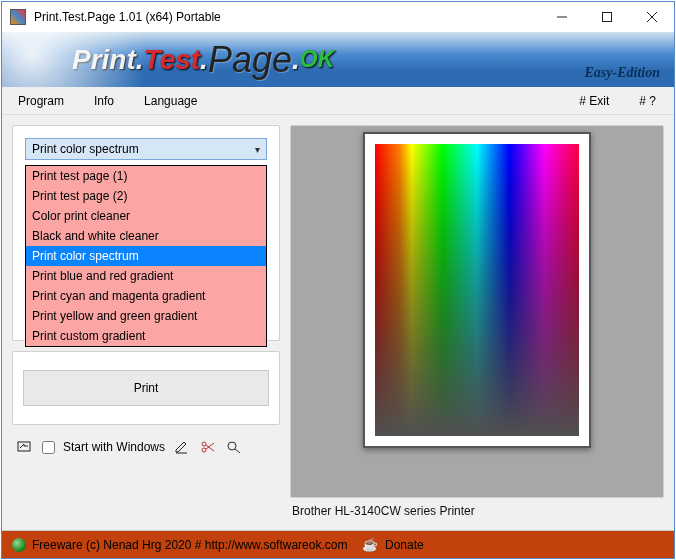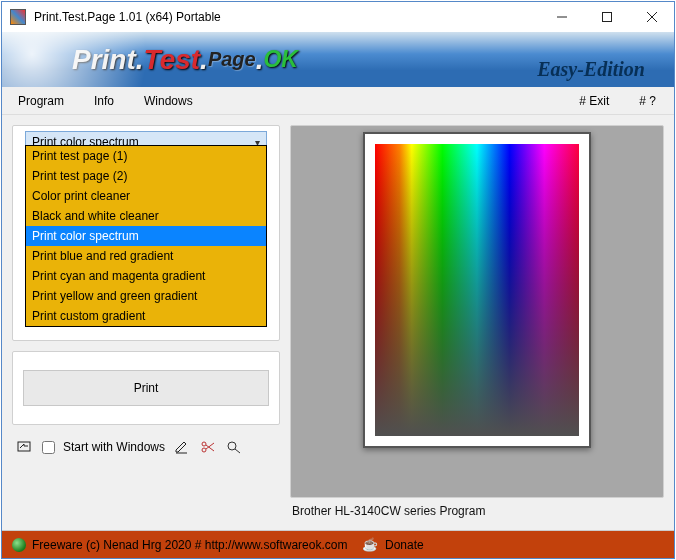--- a/index.html
+++ b/index.html
@@ -7,35 +7,35 @@
   .window { border: 1px solid #5588c8; width: 674px; height: 558px; margin: 1px; display: flex; flex-direction: column; background: #fff; }
   .titlebar { display: flex; align-items: center; height: 30px; padding: 0 0 0 8px; background: #fff; }
   .titlebar .app-icon { width: 16px; height: 16px; margin-right: 8px; display: inline-block; background: linear-gradient(45deg,#f80,#48c,#e33); border: 1px solid #555; }
   .titlebar .title { flex: 1; font-size: 12px; color: #000; }
   .win-controls { display: flex; }
   .win-btn { width: 45px; height: 30px; display: flex; align-items: center; justify-content: center; font-size: 13px; color: #222; }
   .banner { height: 55px; position: relative; overflow: hidden; background: linear-gradient(180deg,#cfe0ee 0%, #4b8bd0 40%, #2d6cb3 70%, #2d6cb3 100%); display: flex; align-items: center; padding-left: 70px; }
   .banner::before { content: ""; position: absolute; left: -10px; top: 0; bottom: 0; width: 200px; background: radial-gradient(circle at 20% 40%, rgba(255,255,255,0.9), rgba(255,255,255,0) 70%); pointer-events: none; }
   .banner .bw1 { font-style: italic; font-weight: bold; font-size: 28px; color: #eee; text-shadow: 1px 1px 2px #000; }
   .banner .bw2 { font-style: italic; font-weight: bold; font-size: 28px; color: #d82a2e; text-shadow: 1px 1px 2px #000; }
-  .banner .bw3 { font-style: italic; font-weight: bold; font-size: 20px; color: #222; text-shadow: 1px 1px 1px rgba(255,255,255,0.3); }
+  .banner .bw3 { font-style: italic; font-weight: normal; font-size: 36px; color: #222; text-shadow: 1px 1px 1px rgba(255,255,255,0.3); }
   .banner .bw4 { font-style: italic; font-weight: bold; font-size: 23px; color: #2abf3b; text-shadow: 1px 1px 2px #000; }
   .banner .dot { font-style: italic; font-weight: bold; font-size: 28px; color: #eee; text-shadow: 1px 1px 2px #000; }
-  .banner .edition { position: absolute; right: 29px; bottom: 6px; color: #072f56; font-style: italic; font-weight: bold; font-size: 20px; font-family: "Comic Sans MS", cursive; }
+  .banner .edition { position: absolute; right: 14px; bottom: 6px; color: #072f56; font-style: italic; font-weight: bold; font-size: 14px; font-family: "Comic Sans MS", cursive; }
   .menubar { display: flex; align-items: center; height: 28px; padding: 0 6px; background: #f0f0f0; border-bottom: 1px solid #ddd; font-size: 12px; gap: 8px; }
   .menubar .menu { padding: 4px 10px; margin-right:2px; cursor: default; }
   .menubar .spacer { flex: 1; }
   .client { flex: 1; display: flex; padding: 10px; gap: 10px; background: #f0f0f0; }
   .leftcol { width: 268px; display: flex; flex-direction: column; gap: 10px; }
   .panel { background: #fff; border: 1px solid #d0d0d0; border-radius: 2px; }
-  .panel.select-panel { padding: 5px 12px 10px 12px; position: relative; height: 216px; }
+  .panel.select-panel { padding: 12px 12px 10px 12px; position: relative; height: 216px; }
   .combo { position: relative; }
   .combo-btn { width: 100%; height: 22px; border: 1px solid #7ba8d9; background: #d5e6f7; display: flex; align-items: center; padding: 0 6px; font-size: 12px; cursor: default; }
   .combo-btn .arrow { margin-left: auto; font-size: 10px; color: #333; }
-  .combo-list { position: absolute; left: 0; top: 14px; width: 100%; border: 1px solid #000; background: #eab308; z-index: 50; }
+  .combo-list { position: absolute; left: 0; top: 27px; width: 100%; border: 1px solid #000; background: #fca5a5; z-index: 50; }
   .combo-item { padding: 2px 6px; font-size: 12px; cursor: default; color: #000; line-height: 16px; }
   .combo-item.selected { background: #0a84ff; color: #fff; }
   .print-panel { padding: 18px 10px; display: flex; align-items: center; justify-content: center; }
   .print-btn { width: 100%; height: 36px; border: 1px solid #c8c8c8; background: #e9e9e9; font-size: 12px; cursor: default; }
   .startwith { display: flex; align-items: center; gap: 8px; padding: 4px 0 0 4px; font-size: 12px; }
   .startwith .tool { width: 18px; height: 16px; display: inline-flex; align-items: center; justify-content: center; font-size: 14px; color: #333; }
   .startwith input[type=checkbox] { width: 13px; height: 13px; }
   .rightcol { flex: 1; display: flex; flex-direction: column; position:relative; }
   .preview { flex: 1; background: #a7a7a7; border: 1px solid #d0d0d0; border-radius: 2px; display: flex; align-items: flex-start; justify-content: center; padding: 6px 8px 8px 8px; }
   .page { width: 228px; height: 316px; background: #fff; border: 2px solid #555; box-shadow: 0 2px 6px rgba(0,0,0,0.4); padding: 10px; }
@@ -80,21 +80,21 @@
       <span class="dot">.</span>
     <span class="bw3">Page</span>
       <span class="dot">.</span>
     <span class="bw4">OK</span>
     <span class="edition">Easy-Edition</span>
   </div>
 
   <div class="menubar">
     <div class="menu">Program</div>
     <div class="menu">Info</div>
-    <div class="menu">Windows</div>
+    <div class="menu">Language</div>
     <div class="spacer"></div>
     <div class="menu"># Exit</div>
     <div class="menu"># ?</div>
   </div>
 
   <div class="client">
     <div class="leftcol">
       <div class="panel select-panel">
         <div class="combo">
           <div class="combo-btn">
@@ -167,21 +167,21 @@
               <linearGradient id="fade" x1="0" y1="0" x2="0" y2="1">
                 <stop offset="0%" stop-color="#000" stop-opacity="0"></stop>
                 <stop offset="100%" stop-color="#505050" stop-opacity="1"></stop>
               </linearGradient>
             </defs>
             <rect x="0" y="0" width="100" height="140" fill="url(#hue)"></rect>
             <rect x="0" y="0" width="100" height="140" fill="url(#fade)"></rect>
           </svg>
         </div>
       </div>
-      <div class="caption">Brother HL-3140CW series Program</div>
+      <div class="caption">Brother HL-3140CW series Printer</div>
     </div>
   </div>
 
   <div class="statusbar">
     <span class="globe"></span>
     <span>Freeware (c) Nenad Hrg 2020 # http://www.softwareok.com</span>
     <span>&nbsp;</span>
     <span class="cup">☕</span>
     <span>Donate</span>
   </div>

